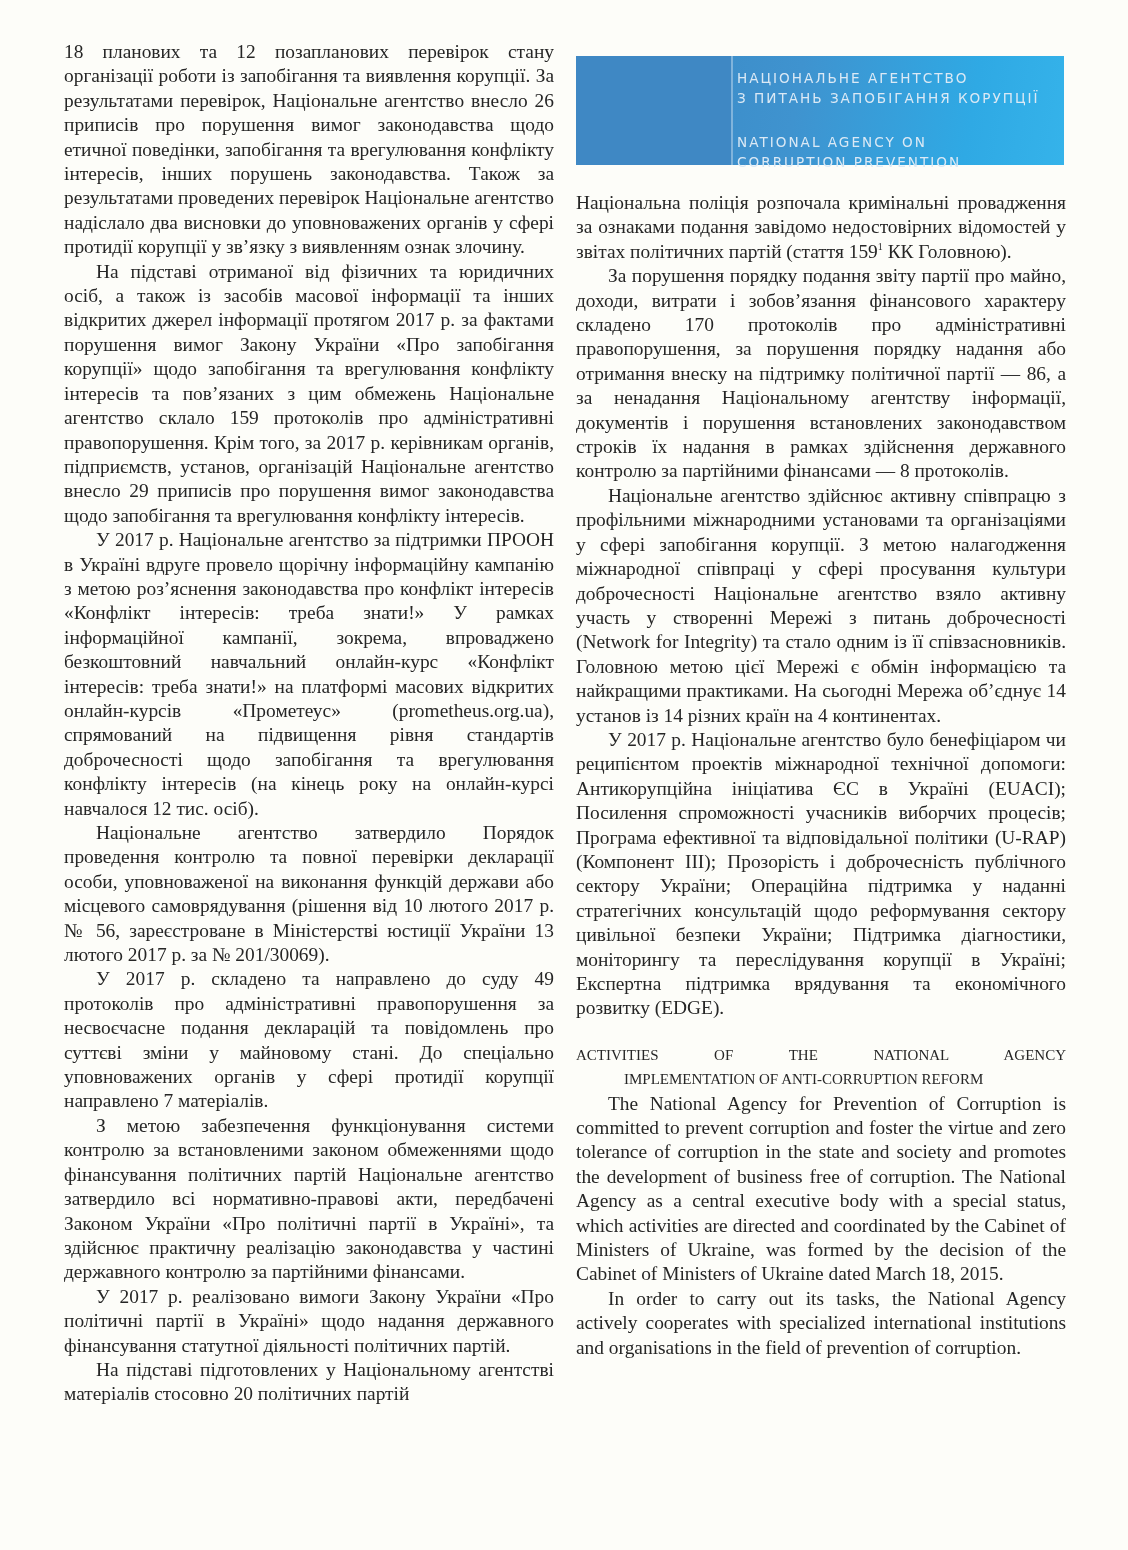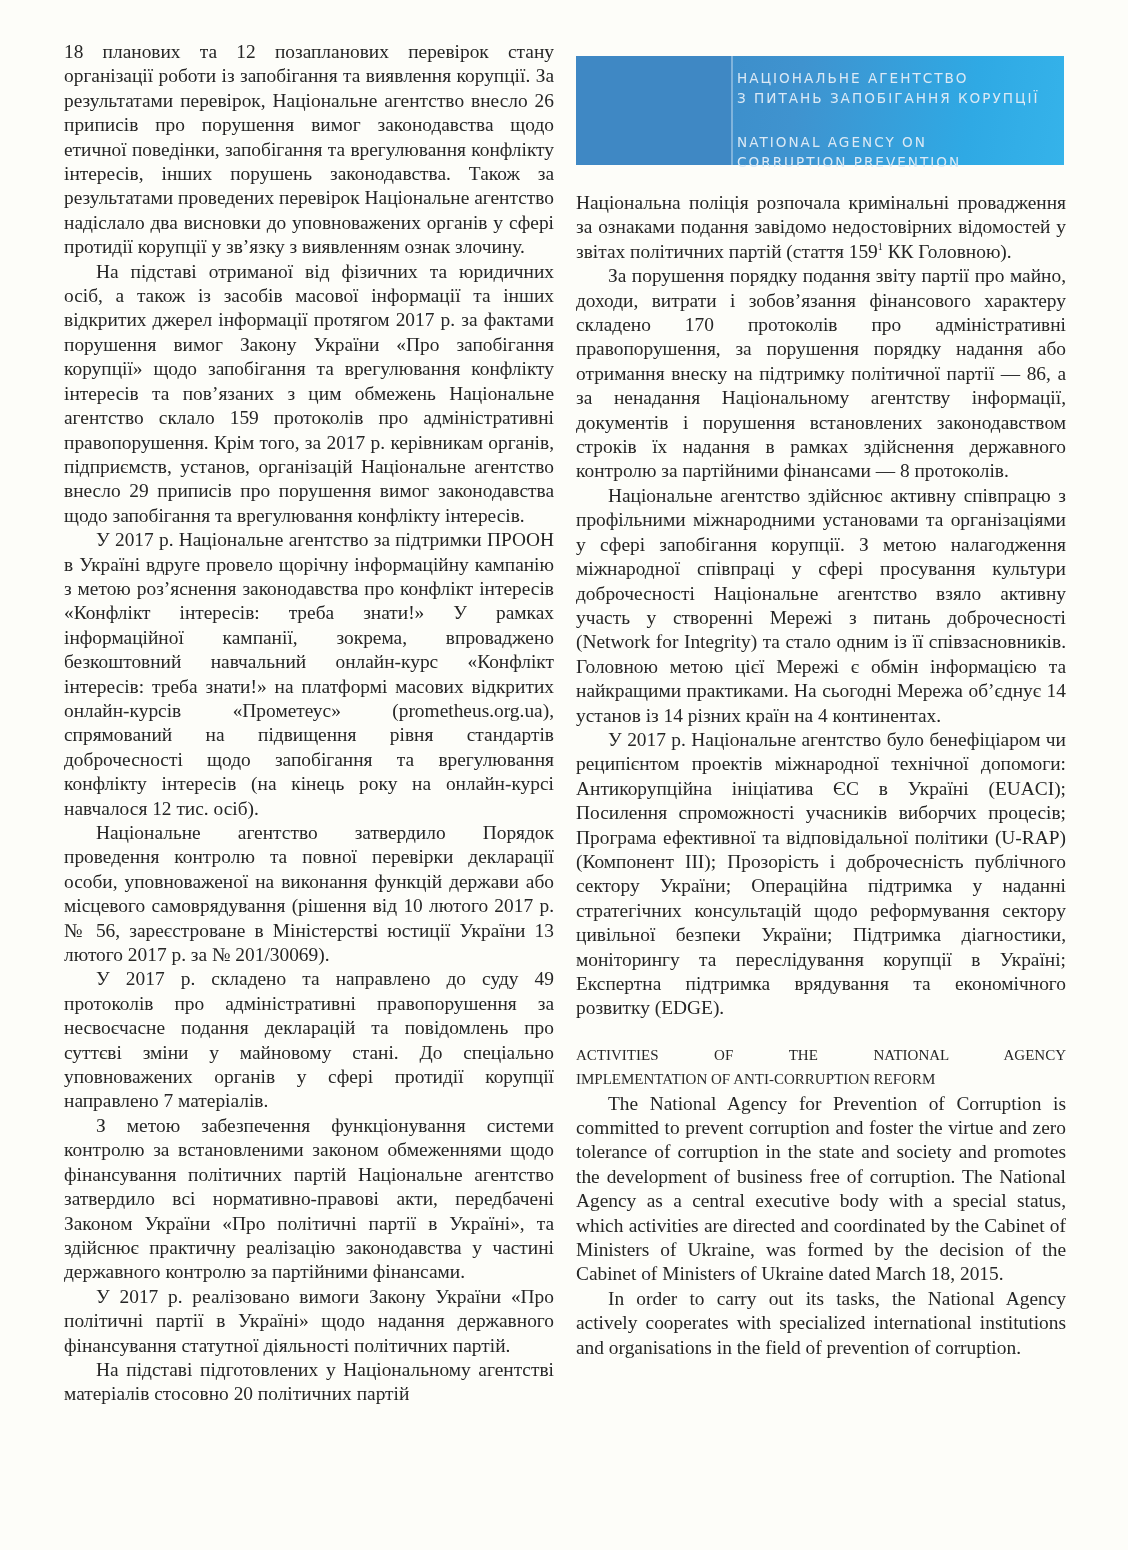--- a/index.html
+++ b/index.html
@@ -54,21 +54,21 @@
     .logo-text .l2 { margin-bottom: 24px; }
     .heading {
       margin-top: 10px;
       font-size: 15px;
       line-height: 24.4px;
       text-align: justify;
       text-align-last: left;
       text-transform: uppercase;
     }
     .heading span { display: block; text-align: justify; text-align-last: justify; }
-    .heading span.last { text-align-last: left; }
+    .heading span.last { text-align-last: left; margin-left: 48px; }
   </style>
 </head>
 <body>
 
 <div class="col col-left">
   <p class="noindent">18 планових та 12 позапланових перевірок стану організації роботи із запобігання та виявлення корупції. За результатами перевірок, Національне агентство внесло 26 приписів про порушення вимог законодавства щодо етичної поведінки, запобігання та врегулювання конфлікту інтересів, інших порушень законодавства. Також за результатами проведених перевірок Національне агентство надіслало два висновки до уповноважених органів у сфері протидії корупції у зв’язку з виявленням ознак злочину.</p>
   <p>На підставі отриманої від фізичних та юридичних осіб, а також із засобів масової інформації та інших відкритих джерел інформації протягом 2017 р. за фактами порушення вимог Закону України «Про запобігання корупції» щодо запобігання та врегулювання конфлікту інтересів та пов’язаних з цим обмежень Національне агентство склало 159 протоколів про адміністративні правопорушення. Крім того, за 2017 р. керівникам органів, підприємств, установ, організацій Національне агентство внесло 29 приписів про порушення вимог законодавства щодо запобігання та врегулювання конфлікту інтересів.</p>
   <p>У 2017 р. Національне агентство за підтримки ПРООН в Україні вдруге провело щорічну інформаційну кампанію з метою роз’яснення законодавства про конфлікт інтересів «Конфлікт інтересів: треба знати!» У рамках інформаційної кампанії, зокрема, впроваджено безкоштовний навчальний онлайн-курс «Конфлікт інтересів: треба знати!» на платформі масових відкритих онлайн-курсів «Прометеус» (prometheus.org.ua), спрямований на підвищення рівня стандартів доброчесності щодо запобігання та врегулювання конфлікту інтересів (на кінець року на онлайн-курсі навчалося 12 тис. осіб).</p>
   <p>Національне агентство затвердило Порядок проведення контролю та повної перевірки декларації особи, уповноваженої на виконання функцій держави або місцевого самоврядування (рішення від 10 лютого 2017 р. № 56, зареєстроване в Міністерстві юстиції України 13 лютого 2017 р. за № 201/30069).</p>
   <p>У 2017 р. складено та направлено до суду 49 протоколів про адміністративні правопорушення за несвоєчасне подання декларацій та повідомлень про суттєві зміни у майновому стані. До спеціально уповноважених органів у сфері протидії корупції направлено 7 матеріалів.</p>

